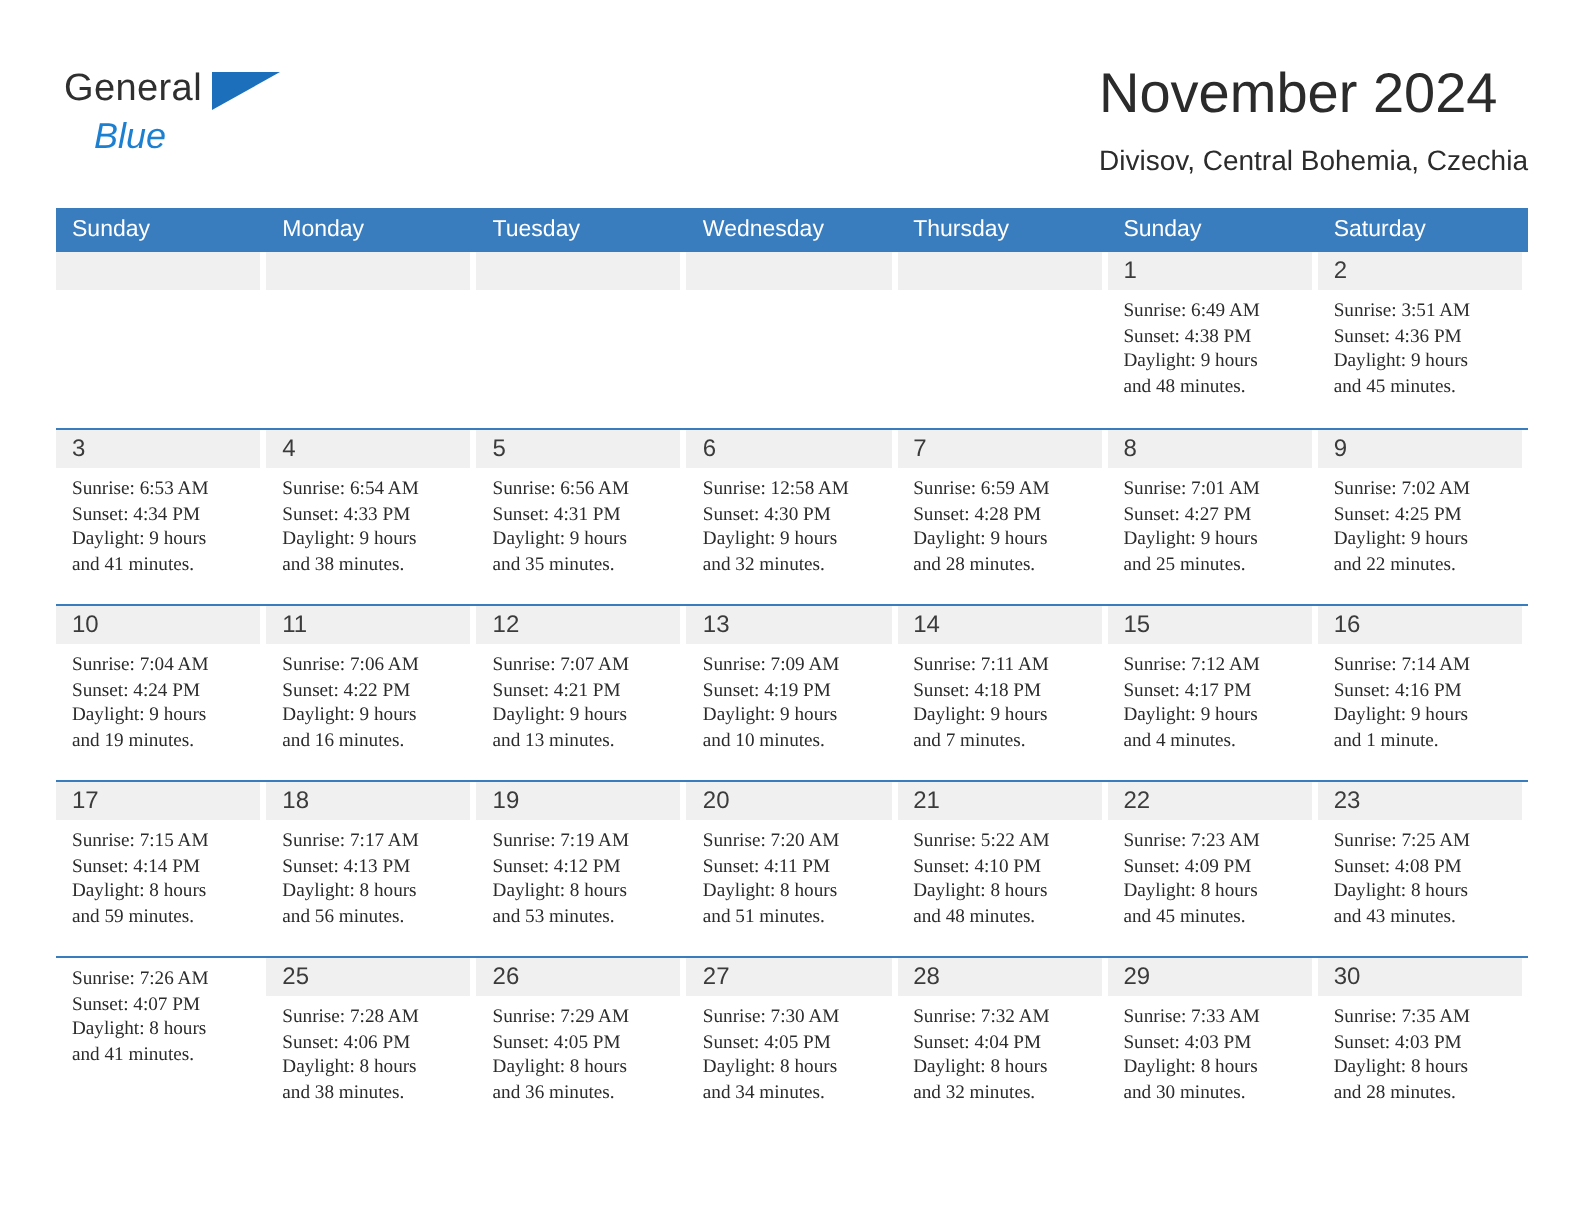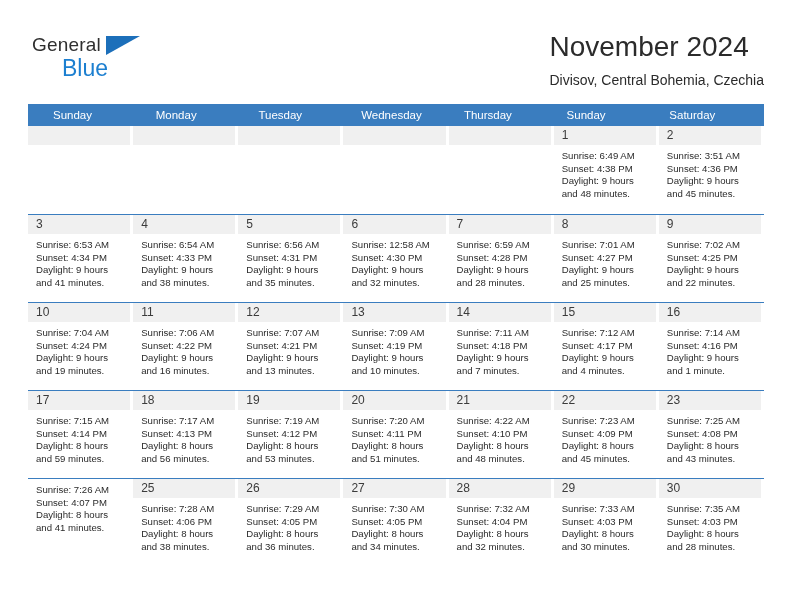--- a/index.html
+++ b/index.html
@@ -50,24 +50,25 @@
     position: absolute;
     left: 74px;
     top: 4px;
     width: 0;
     height: 0;
     border-left: 34px solid #1c6fba;
     border-bottom: 19px solid transparent;
   }
   .brand-row2 {
     margin-top: -3px;
-    margin-left: 30px;
-    font-size: 23px;
+    margin-left: 15px;
+    font-size: 18px;
     color: #1c7fd0;
     line-height: 26px;
+    font-style: italic;
   }
 
   .titles {
     position: absolute;
     right: 0;
     top: 0;
     text-align: left;
   }
   .month-title {
     font-size: 28px;
@@ -87,21 +88,20 @@
   .calendar {
     position: absolute;
     left: 28px;
     top: 104px;
     width: 736px;
   }
   .cal-head {
     display: flex;
     background: #3a7dbf;
     height: 22px;
-    padding-left: 17px;
   }
   .cal-head .cell {
     flex: 1 1 0;
     color: #ffffff;
     font-size: 11.5px;
     line-height: 22px;
     padding-left: 8px;
     box-sizing: border-box;
     white-space: nowrap;
   }
@@ -132,20 +132,21 @@
   }
   .day .datenum {
     font-size: 12px;
     color: #3b3b3b;
     line-height: 19px;
     padding-left: 8px;
     display: block;
   }
   .day .info {
     padding: 5px 6px 0 8px;
+    font-family: Liberation Serif, serif;
   }
   .day .info div {
     font-size: 9.6px;
     line-height: 12.6px;
     color: #2b2b2b;
     white-space: nowrap;
   }
 </style>
 </head>
 <body>
@@ -435,21 +436,21 @@
               <div>Sunset: 4:11 PM</div>
               <div>Daylight: 8 hours</div>
               <div>and 51 minutes.</div>
             </div>
           </div>
           <div class="day">
             <div class="datewrap">
               <span class="datenum">21</span>
             </div>
             <div class="info">
-              <div>Sunrise: 4:22 AM</div>
+              <div>Sunrise: 5:22 AM</div>
               <div>Sunset: 4:10 PM</div>
               <div>Daylight: 8 hours</div>
               <div>and 48 minutes.</div>
             </div>
           </div>
           <div class="day">
             <div class="datewrap">
               <span class="datenum">22</span>
             </div>
             <div class="info">

